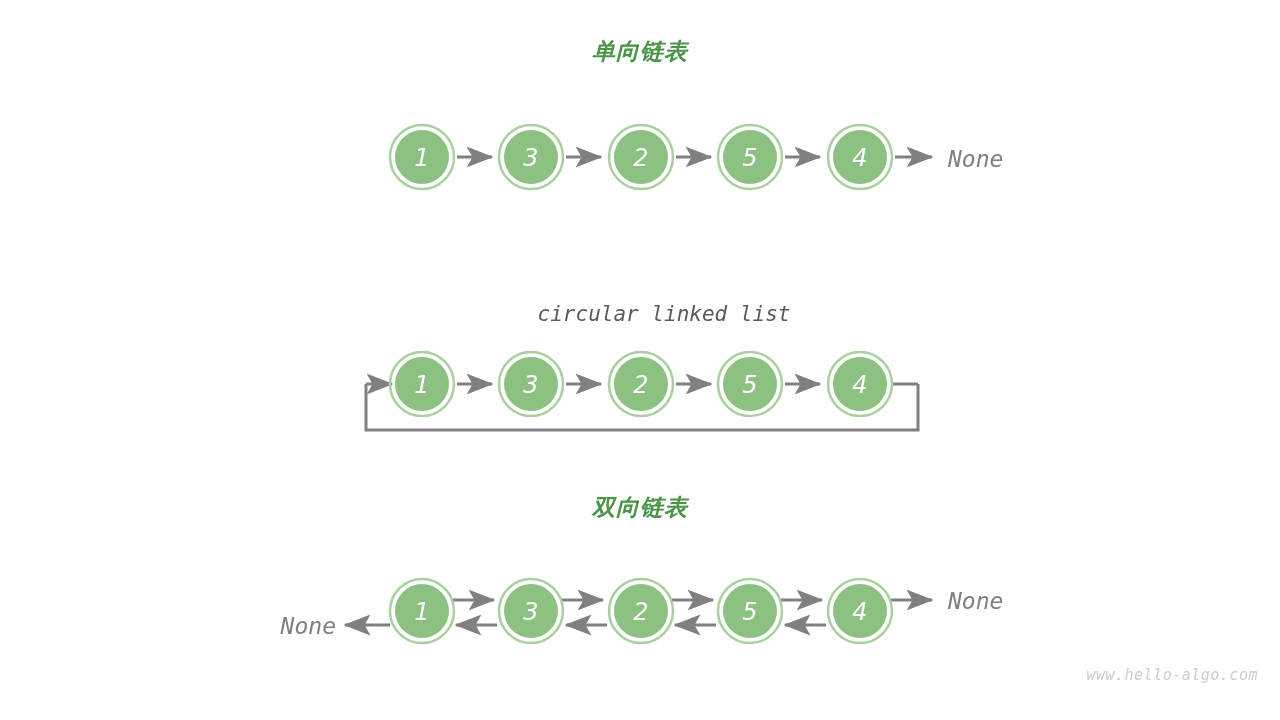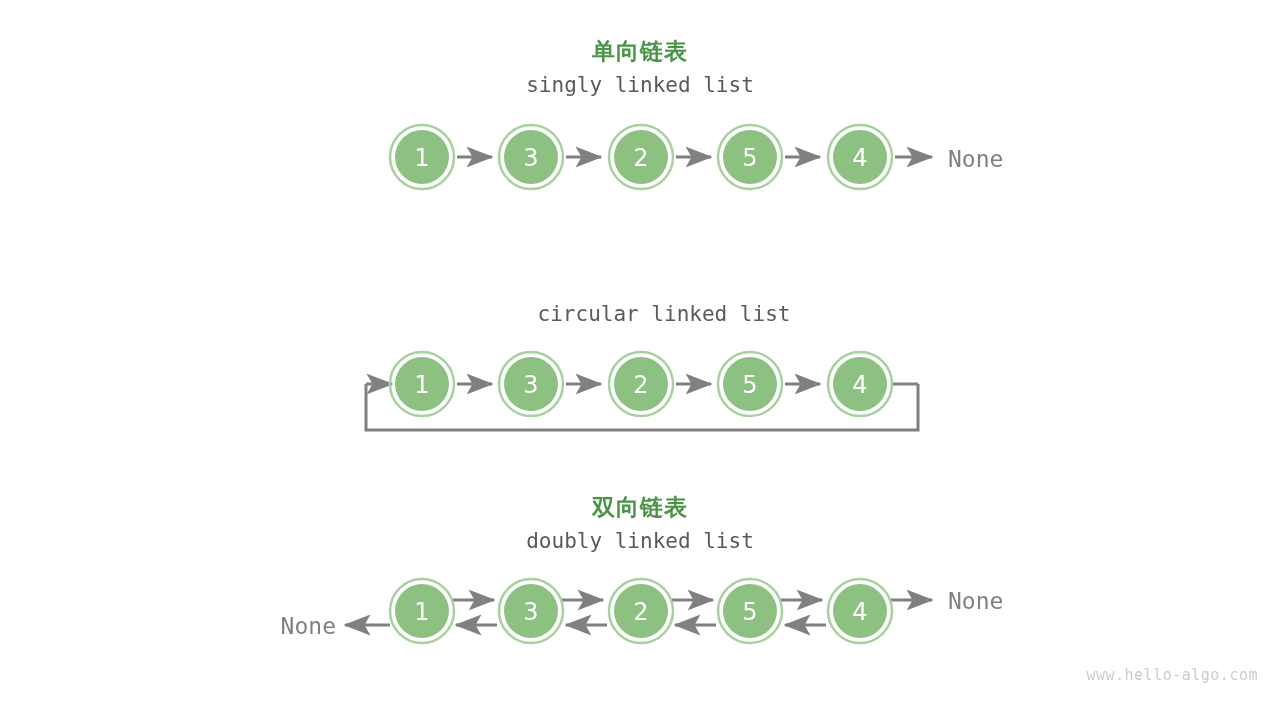--- a/index.html
+++ b/index.html
@@ -11,20 +11,21 @@
     width: 1280px;
     height: 720px;
     overflow: hidden;
     font-family: "DejaVu Sans", sans-serif;
   }
   #canvas {
     position: relative;
     width: 1280px;
     height: 694px;
     background: #ffffff;
+    font-style: italic;
   }
   .diagram-svg {
     position: absolute;
     top: 0;
     left: 0;
     width: 1280px;
     height: 720px;
   }
   .title-cn {
     position: absolute;
@@ -73,26 +74,24 @@
     color: #cccccc;
     letter-spacing: 0.5px;
   }
 </style>
 </head>
 <body>
 
 <div id="canvas">
 
   <div class="title-cn sec1-cn">单向链表</div>
-  <div class="title-en sec1-en">singly linked list</div>
 
   <div class="title-en sec2-en">circular linked list</div>
 
   <div class="title-cn sec3-cn">双向链表</div>
-  <div class="title-en sec3-en">doubly linked list</div>
 
   <svg class="diagram-svg" viewBox="0 0 1280 720">
     <defs>
       <marker id="arrowR" markerWidth="9" markerHeight="9" refX="8.5" refY="4.5" orient="auto" markerUnits="strokeWidth">
         <path d="M0,1 L9,4.5 L0,8 L2,4.5 Z" fill="#808080"></path>
       </marker>
       <marker id="arrowL" markerWidth="9" markerHeight="9" refX="8.5" refY="4.5" orient="auto" markerUnits="strokeWidth">
         <path d="M0,1 L9,4.5 L0,8 L2,4.5 Z" fill="#808080"></path>
       </marker>
     </defs>

